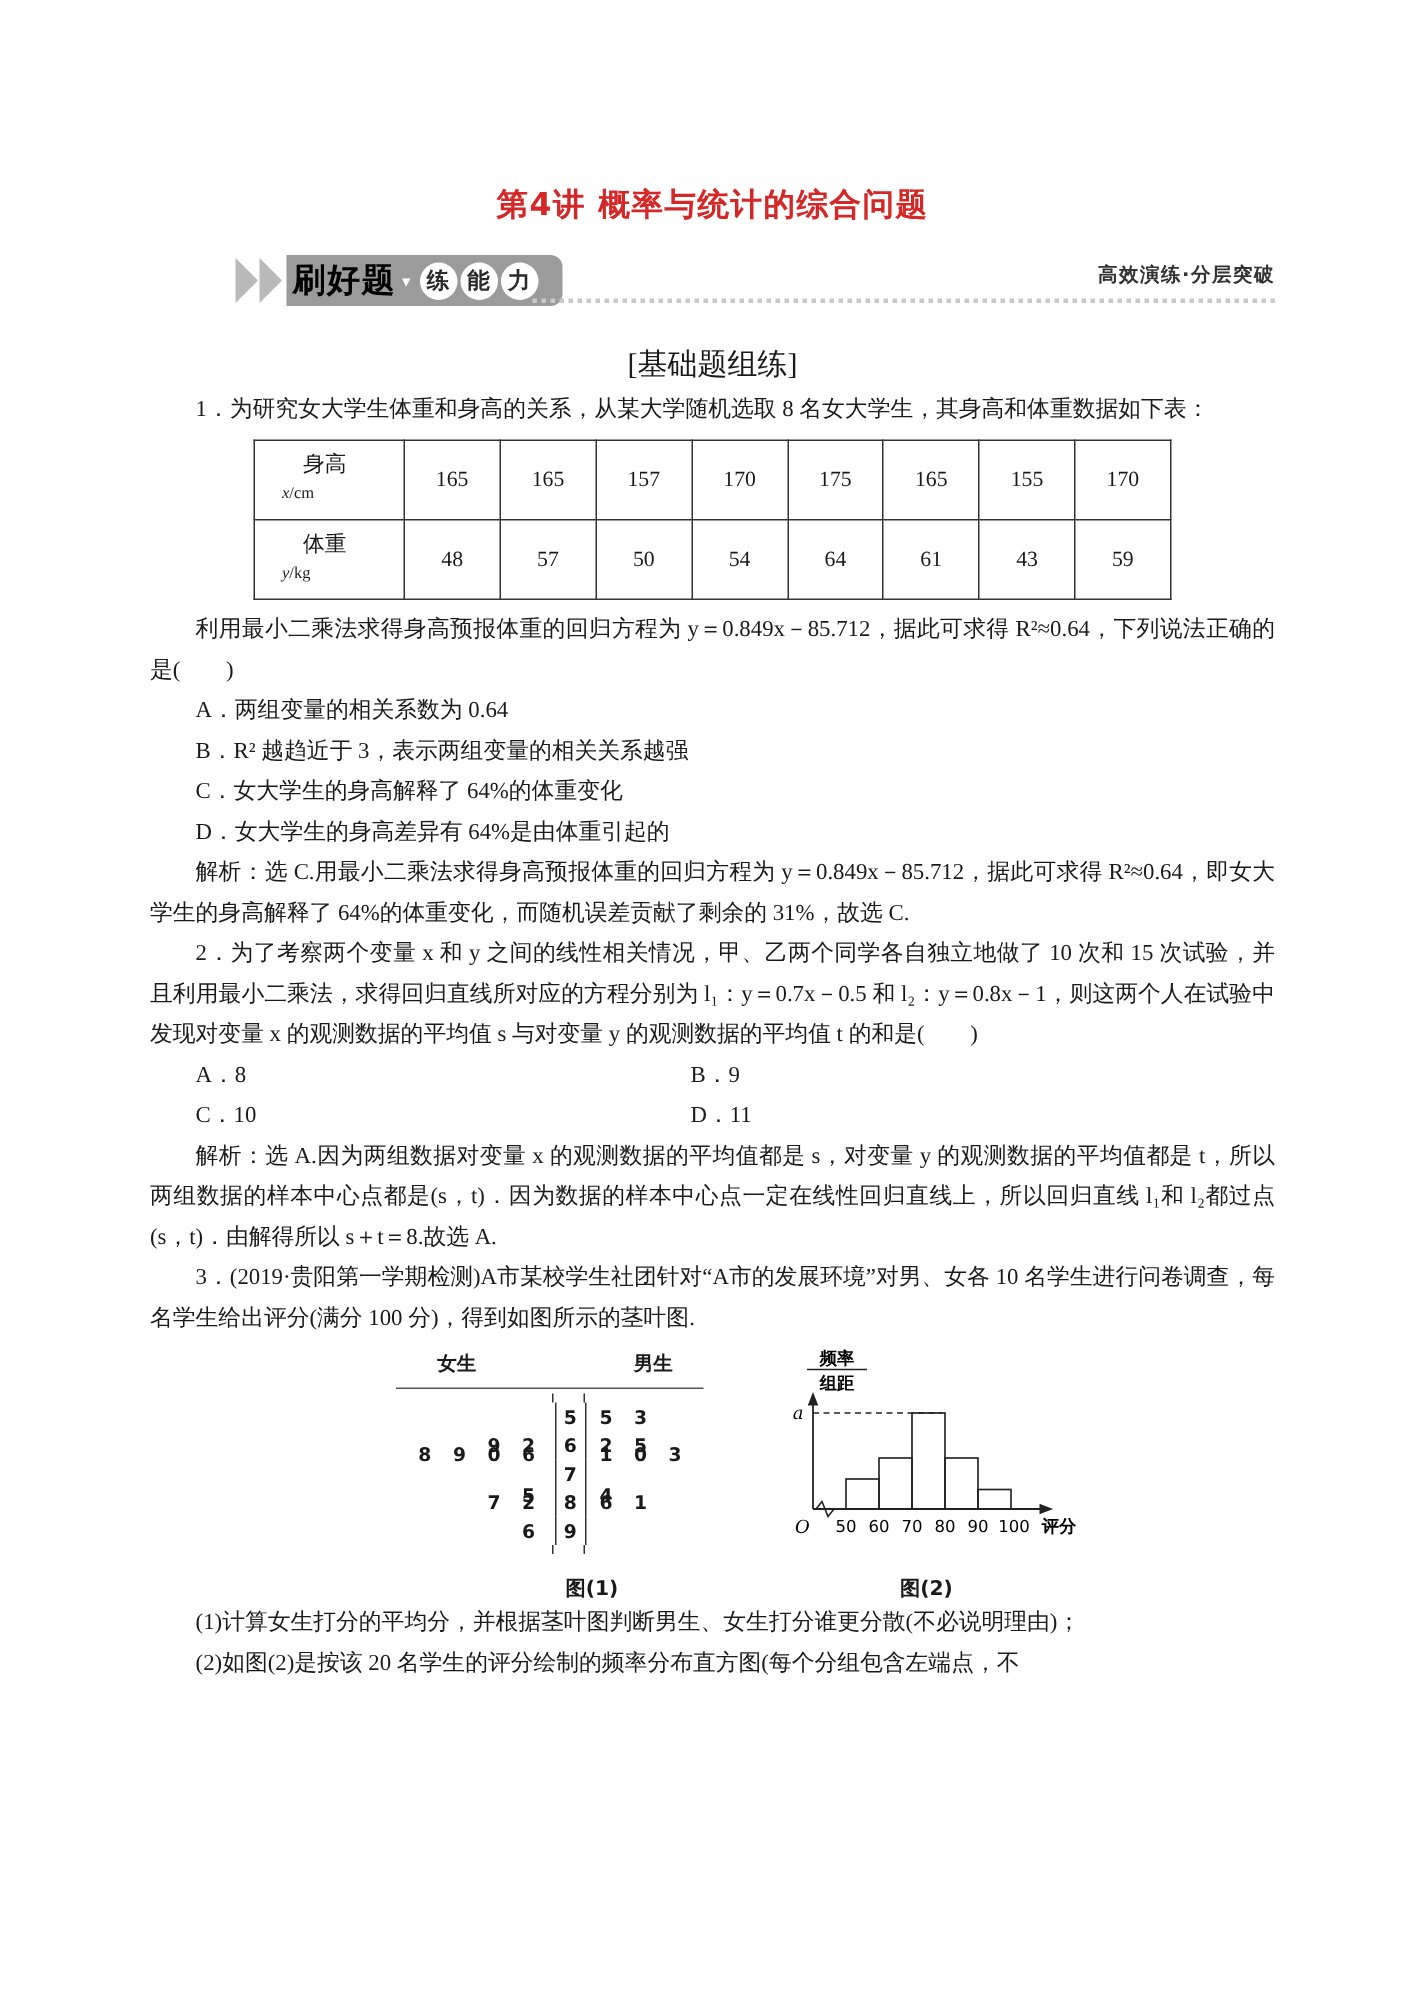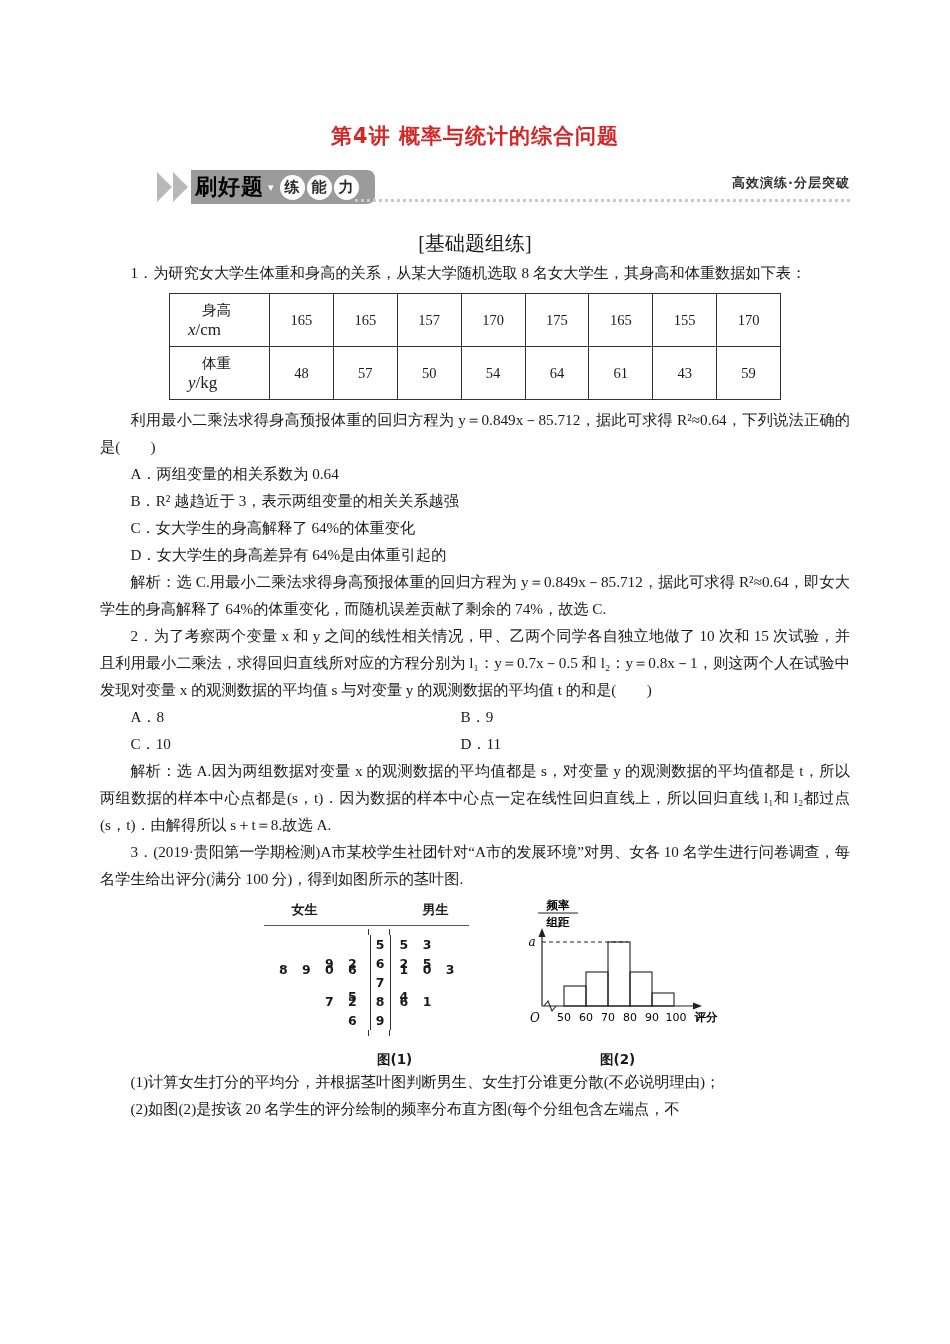--- a/index.html
+++ b/index.html
@@ -165,21 +165,21 @@
     height: 50px;
     vertical-align: middle;
   }
   .data-table td.hdr {
     width: 80px;
     text-align: left;
     padding-left: 18px;
     line-height: 19px;
   }
   .hdr-l1 { display: block; font-size: 14.5px; margin-left: 14px; }
-  .hdr-l2 { display: block; font-size: 17px; }
+  .hdr-l2 { display: block; font-size: 11px; }
 
   
   .figures {
     position: relative;
     height: 150px;
     margin-top: 4px;
   }
   .stemleaf {
     position: absolute;
     left: 160px;
@@ -291,21 +291,21 @@
         <td>59</td>
       </tr>
     </tbody>
       </table>
 
     <p class="para">利用最小二乘法求得身高预报体重的回归方程为 y＝0.849x－85.712，据此可求得 R²≈0.64，下列说法正确的是(　　)</p>
     <p class="opt">A．两组变量的相关系数为 0.64</p>
     <p class="opt">B．R² 越趋近于 3，表示两组变量的相关关系越强</p>
     <p class="opt">C．女大学生的身高解释了 64%的体重变化</p>
     <p class="opt">D．女大学生的身高差异有 64%是由体重引起的</p>
-    <p class="para">解析：选 C.用最小二乘法求得身高预报体重的回归方程为 y＝0.849x－85.712，据此可求得 R²≈0.64，即女大学生的身高解释了 64%的体重变化，而随机误差贡献了剩余的 74%，故选 C.</p>
+    <p class="para">解析：选 C.用最小二乘法求得身高预报体重的回归方程为 y＝0.849x－85.712，据此可求得 R²≈0.64，即女大学生的身高解释了 64%的体重变化，而随机误差贡献了剩余的 31%，故选 C.</p>
 
     <p class="para">2．为了考察两个变量 x 和 y 之间的线性相关情况，甲、乙两个同学各自独立地做了 10 次和 15 次试验，并且利用最小二乘法，求得回归直线所对应的方程分别为 l₁：y＝0.7x－0.5 和 l₂：y＝0.8x－1，则这两个人在试验中发现对变量 x 的观测数据的平均值 s 与对变量 y 的观测数据的平均值 t 的和是(　　)</p>
     <div class="opt-row">
       <span>A．8</span>
       <span>B．9</span>
     </div>
     <div class="opt-row">
       <span>C．10</span>
       <span>D．11</span>
     </div>

